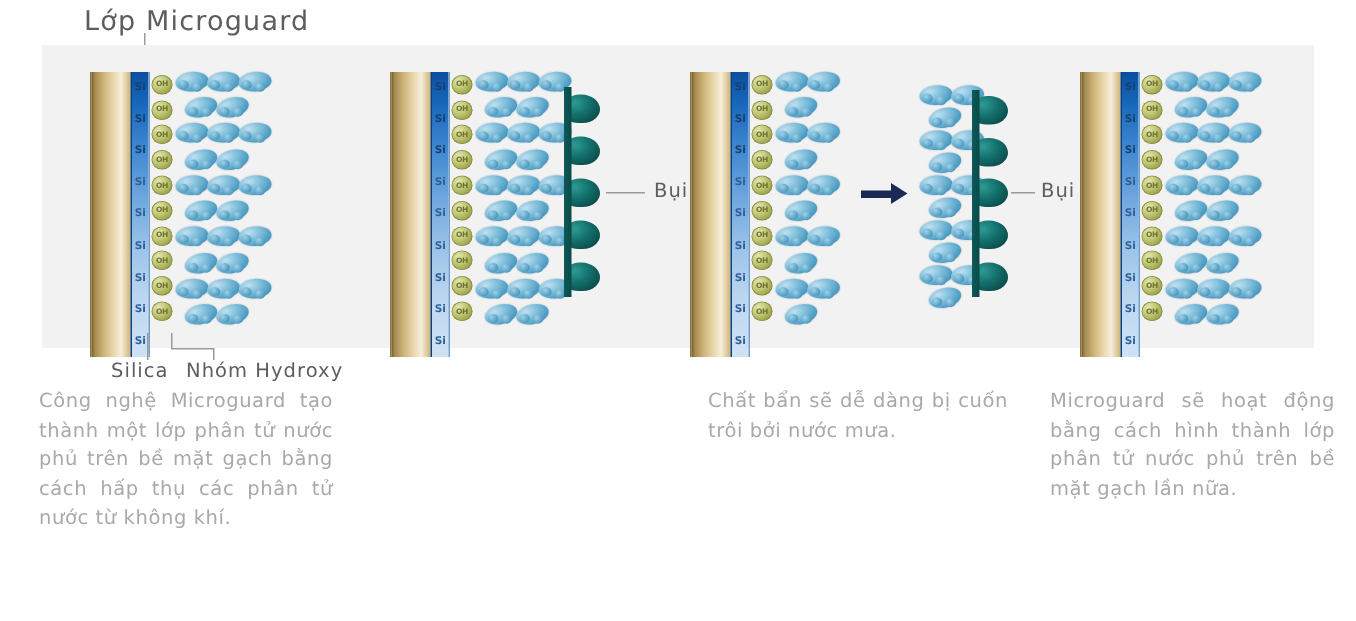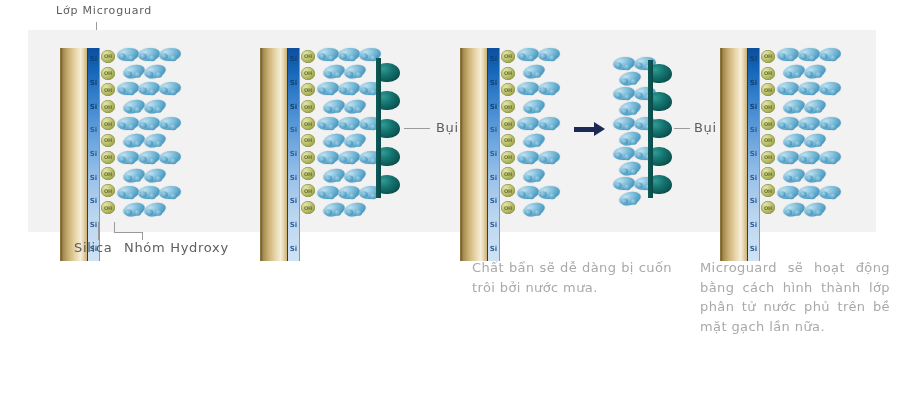--- a/index.html
+++ b/index.html
@@ -13,21 +13,21 @@
     font-family: "DejaVu Sans", "Liberation Sans", sans-serif;
     position: relative;
     overflow: hidden;
   }
 
   
   #top-label {
     position: absolute;
     left: 56px;
     top: 4px;
-    font-size: 11px;
+    font-size: 18px;
     letter-spacing: 0.8px;
     color: #5d5d5d;
     white-space: nowrap;
   }
 
   
   #diagram-strip {
     position: absolute;
     left: 28px;
     top: 30px;
@@ -43,21 +43,21 @@
   }
   #panel-1 { left: 0px;   width: 212px; }
   #panel-2 { left: 212px; width: 212px; }
   #panel-3 { left: 424px; width: 240px; }
   #panel-4 { left: 674px; width: 174px; }
 
   
   .tile-stack {
     position: absolute;
     top: 18px;
-    height: 213px;
+    height: 190px;
     display: flex;
   }
   .tile-body {
     width: 26px;
     height: 100%;
     background: linear-gradient(to right,
         #7a6430 0%, #9a814a 6%,
         #c9ae72 26%, #e8d9ae 55%,
         #f4ead0 72%, #d9c característica 100%);
     background: linear-gradient(to right,
@@ -1046,15 +1046,16 @@
 
 <div class="leader v" style="left:98px; top:222px; height:18px;"></div>
 <div class="leader v" style="left:114px; top:222px; height:10px;"></div>
 <div class="leader h" style="left:114px; top:232px; width:28px;"></div>
 <div class="leader v" style="left:142px; top:232px; height:8px;"></div>
 
 <div class="small-label" style="left:74px; top:240px;">Silica</div>
 <div class="small-label" style="left:124px; top:240px;">Nhóm Hydroxy</div>
 
 <div id="captions">
+  <div class="caption" id="caption-1">Công nghệ Microguard tạo thành một lớp phân tử nước phủ trên bề mặt gạch bằng cách hấp thụ các phân tử nước từ không khí.</div>
   <div class="caption" id="caption-3">Chất bẩn sẽ dễ dàng bị cuốn trôi bởi nước mưa.</div>
   <div class="caption" id="caption-4">Microguard sẽ hoạt động bằng cách hình thành lớp phân tử nước phủ trên bề mặt gạch lần nữa.</div>
 </div>
 
 </body></html>

